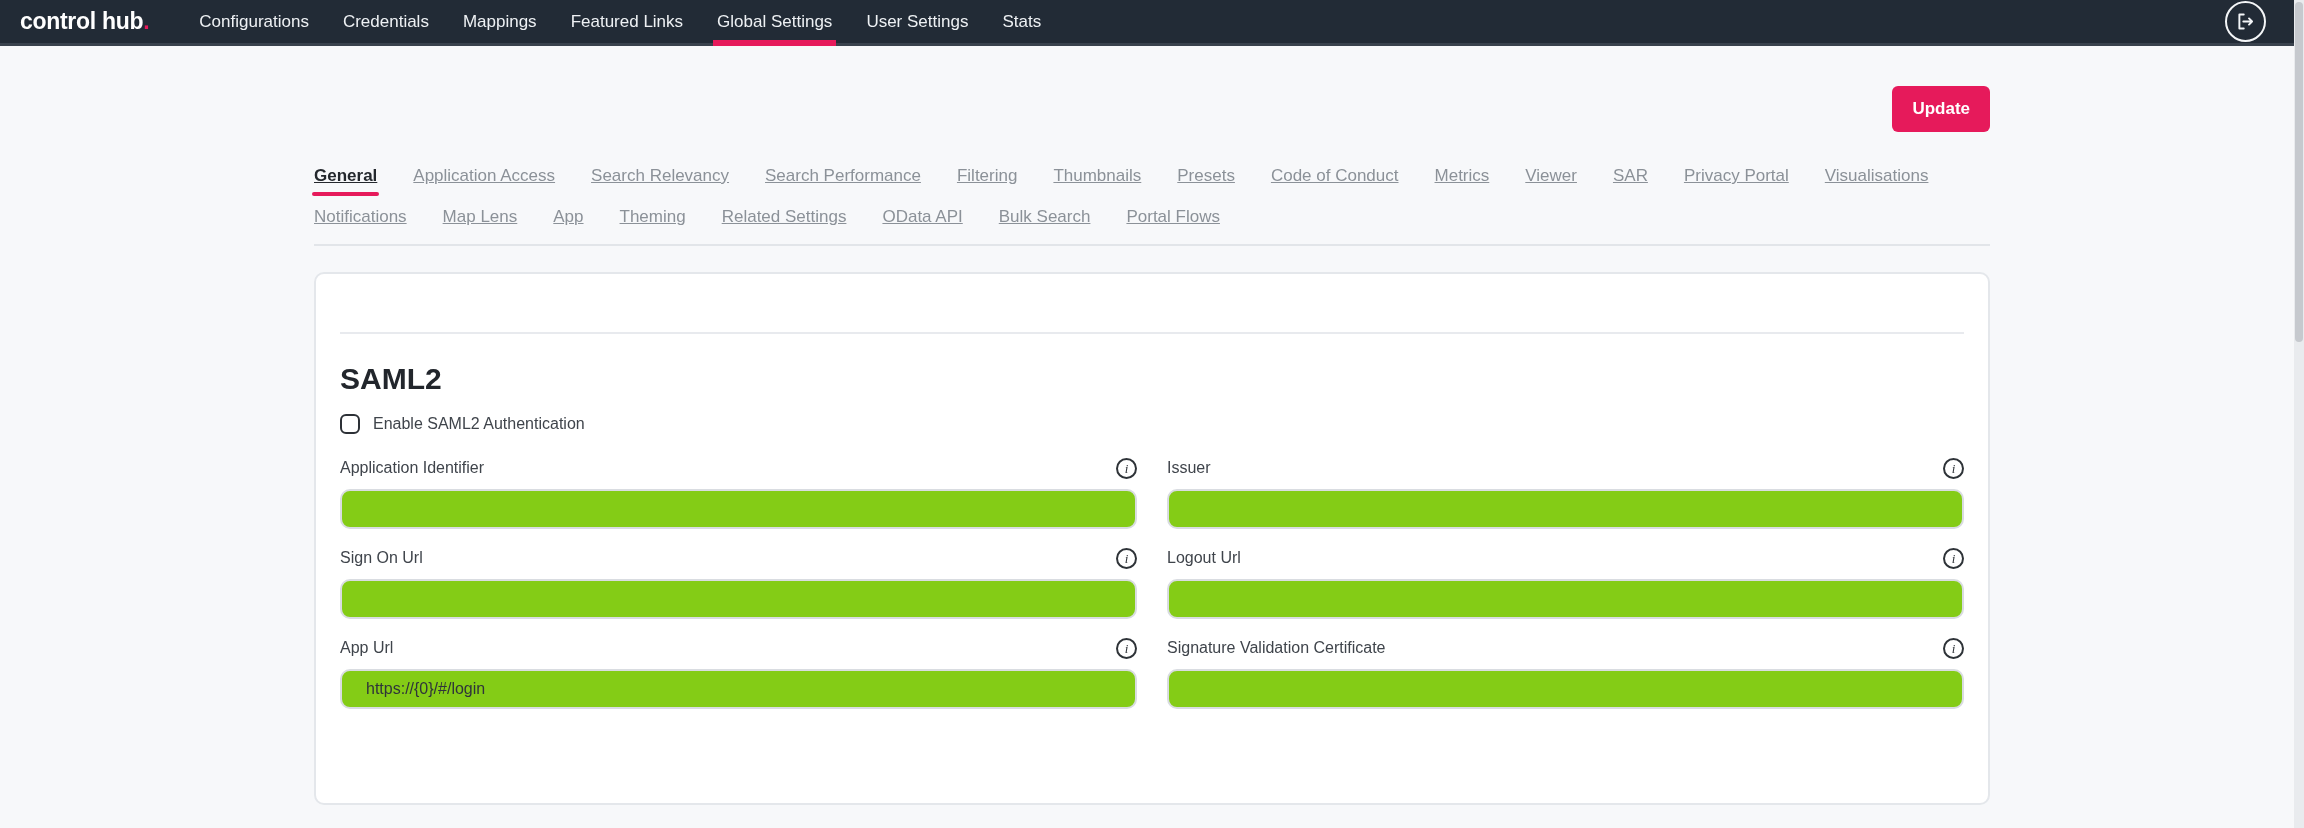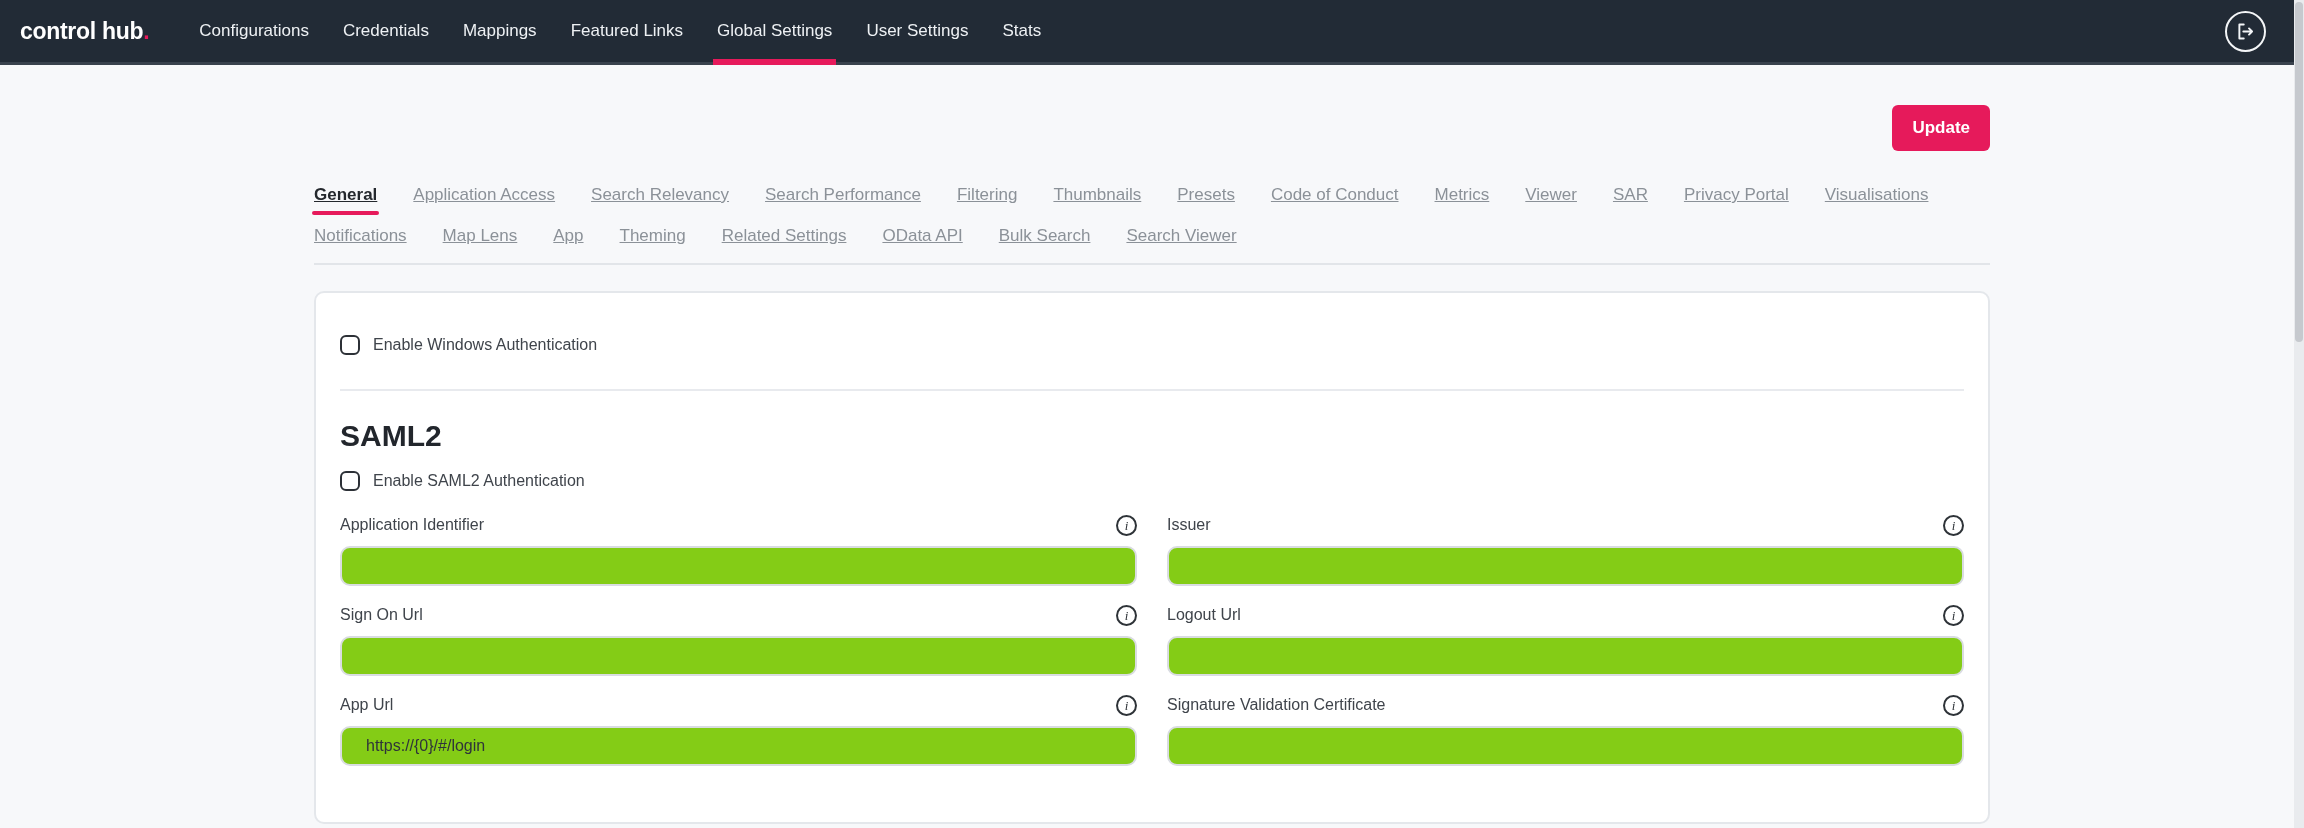--- a/index.html
+++ b/index.html
@@ -7,21 +7,21 @@
   body {
     font-family: "Liberation Sans", sans-serif;
     background: #f7f8fa;
     position: relative;
   }
   [data-interactable="true"] { cursor: pointer; }
   input[data-interactable="true"] { cursor: text; }
 
   
   .navbar {
-    height: 65px;
+    height: 46px;
     background: #222b36;
     border-bottom: 3px solid #39424d;
     display: flex;
     align-items: center;
     padding: 0 20px;
   }
   .brand {
     font-size: 23px;
     font-weight: bold;
     color: #ffffff;
@@ -327,33 +327,29 @@
 
       <div class="tab" data-interactable="true">
         <span data-interactable="false">OData API</span>
       </div>
 
       <div class="tab" data-interactable="true">
         <span data-interactable="false">Bulk Search</span>
       </div>
 
       <div class="tab" data-interactable="true">
-        <span data-interactable="false">Search Viewer</span>
+        <span data-interactable="false">Portal Flows</span>
       </div>
     </div>
 
   <div class="tabs-divider" data-interactable="false"></div>
 
   <div class="card" data-interactable="false">
 
 
-    <div class="check-row" data-interactable="false">
-      <span class="checkbox" data-interactable="true" role="checkbox" aria-checked="false"></span>
-      <span class="check-label" data-interactable="false">Enable Windows Authentication</span>
-    </div>
 
     <div class="card-divider" data-interactable="false"></div>
 
     <div class="section-title saml2-title" data-interactable="false">SAML2</div>
 
     <div class="check-row" data-interactable="false">
       <span class="checkbox" data-interactable="true" role="checkbox" aria-checked="false"></span>
       <span class="check-label" data-interactable="false">Enable SAML2 Authentication</span>
     </div>
 

